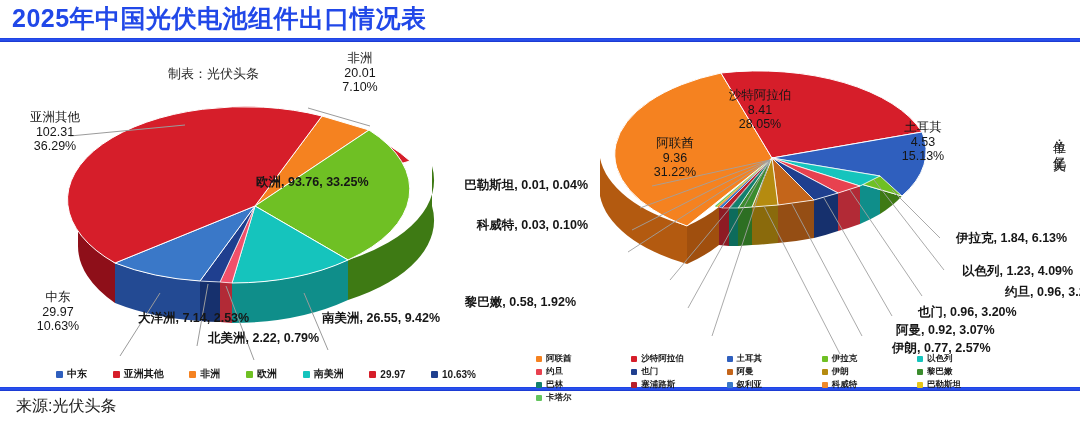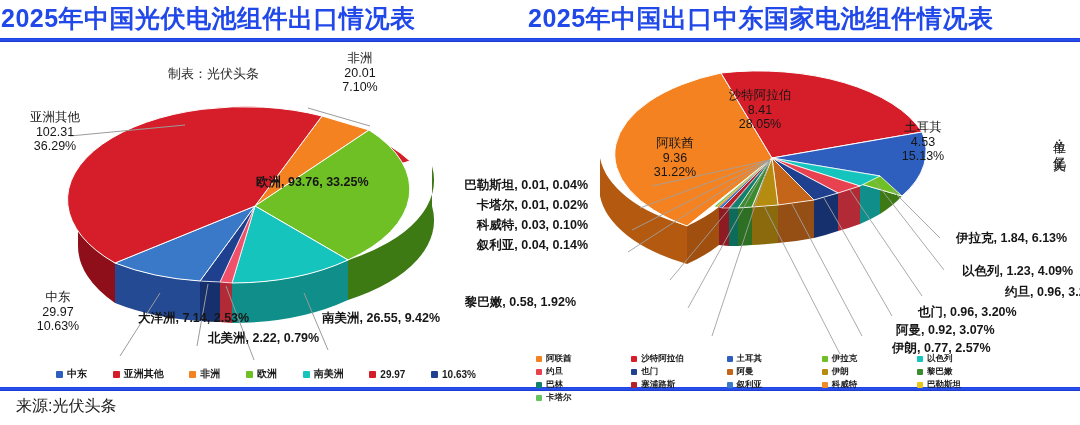--- a/index.html
+++ b/index.html
@@ -10,21 +10,21 @@
     overflow:hidden;position:relative;
   }
   .stage{position:absolute;inset:0;}
 
   
   .title{
     position:absolute;top:2px;
     font-size:25px;font-weight:700;color:#2148e8;
     letter-spacing:.5px;white-space:nowrap;
   }
-  #title-left{left:1px;}
+  #title-left{left:12px;}
   #title-right{left:528px;}
   .rule{
     position:absolute;left:0;width:1080px;height:4px;
     background:linear-gradient(180deg,#1b3fe0 0%,#2c55f2 50%,#1733c9 100%);
   }
   #rule-top{top:38px;}
   #rule-bottom{top:387px;}
 
   
   .lbl{position:absolute;color:#161616;font-size:12.5px;line-height:14.5px;white-space:nowrap;}
@@ -63,21 +63,20 @@
     width:18.18%;box-sizing:border-box;height:13px;
   }
   #legend-right .swatch{width:6px;height:6px;}
 </style>
 </head>
 <body>
 
 <div class="stage">
 
   <div class="title" id="title-left">2025年中国光伏电池组件出口情况表</div>
-  <div class="title" id="title-right">2025年中国出口中东国家电池组件情况表</div>
   <div class="rule" id="rule-top"></div>
   <div class="rule" id="rule-bottom"></div>
 
   <div class="pie-wrap" id="pie-left" style="left:60px;top:88px;">
     <svg class="pie-svg" width="390" height="235" viewBox="0 0 390 235">
       <defs>
         <linearGradient id="lg-side" x1="0" y1="0" x2="0" y2="1">
           <stop offset="0" stop-color="#000" stop-opacity=".12"></stop>
           <stop offset="1" stop-color="#000" stop-opacity=".45"></stop>
         </linearGradient>
@@ -267,23 +266,21 @@
     <div>31.22%</div>
   </div>
 
   <div class="lbl c" style="left:878px;top:120px;width:90px;">
     <div class="b">土耳其</div>
     <div>4.53</div>
     <div>15.13%</div>
   </div>
 
   <div class="lbl b r" style="left:400px;top:178px;width:188px;">巴勒斯坦, 0.01, 0.04%</div>
-  <div class="lbl b r" style="left:400px;top:198px;width:188px;">卡塔尔, 0.01, 0.02%</div>
   <div class="lbl b r" style="left:400px;top:218px;width:188px;">科威特, 0.03, 0.10%</div>
-  <div class="lbl b r" style="left:400px;top:238px;width:188px;">叙利亚, 0.04, 0.14%</div>
   <div class="lbl b r" style="left:400px;top:295px;width:176px;">黎巴嫩, 0.58, 1.92%</div>
 
   <div class="lbl b" style="left:956px;top:231px;">伊拉克, 1.84, 6.13%</div>
   <div class="lbl b" style="left:962px;top:264px;">以色列, 1.23, 4.09%</div>
   <div class="lbl b" style="left:958px;top:285px;margin-left:47px;">约旦, 0.96, 3.21%</div>
   <div class="lbl b" style="left:918px;top:305px;">也门, 0.96, 3.20%</div>
   <div class="lbl b" style="left:896px;top:323px;">阿曼, 0.92, 3.07%</div>
   <div class="lbl b" style="left:892px;top:341px;">伊朗, 0.77, 2.57%</div>
 
   <div class="unit-vert">单位：亿美元</div>

